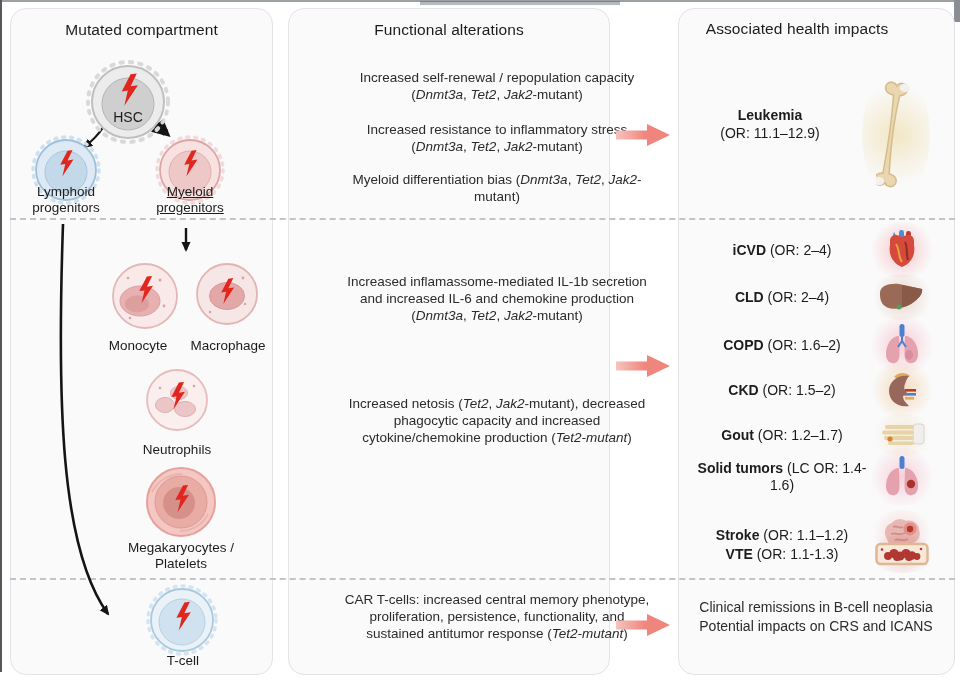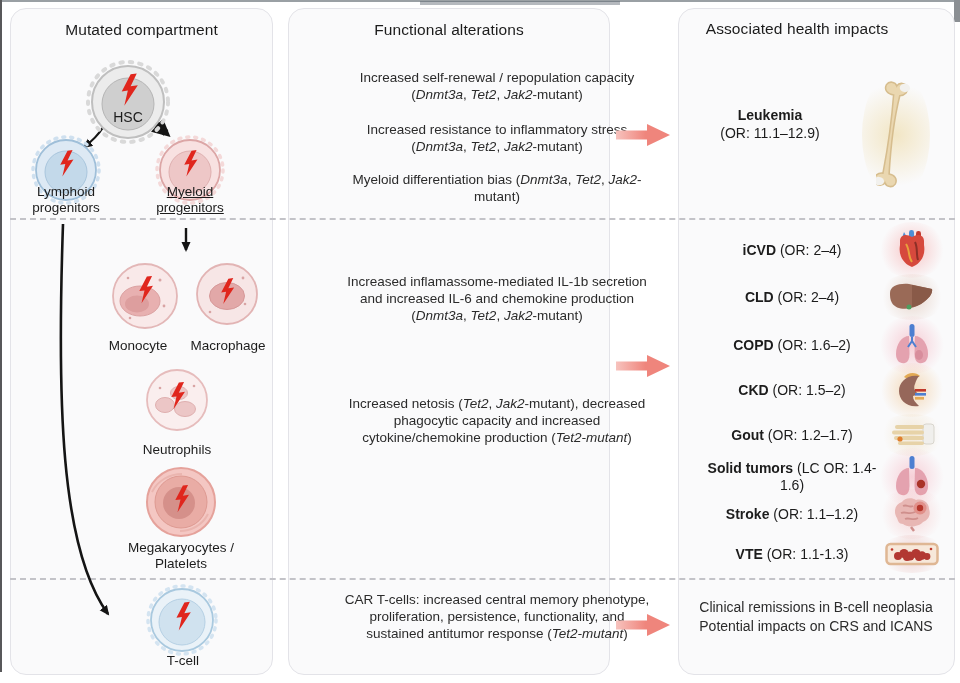--- a/index.html
+++ b/index.html
@@ -5,21 +5,21 @@
   html,body{margin:0;padding:0;background:#fff;}
   .stage{position:relative;width:960px;height:683px;background:#ffffff;overflow:hidden;
          font-family:"Liberation Sans",sans-serif;color:#1c1c1c;}
   .panel{position:absolute;background:#fafafb;border:1.5px solid #e3e3e8;border-radius:16px;box-sizing:border-box;}
   .dashline{position:absolute;left:10px;width:945px;height:0;border-top:2px dashed #c3c3c8;}
   .ptitle{position:absolute;font-weight:normal;font-size:15.5px;text-align:center;letter-spacing:.1px;}
   .cell-label{position:absolute;font-size:13.5px;line-height:16px;text-align:center;}
   .para{position:absolute;font-size:13.5px;line-height:17px;text-align:center;color:#2b2b2b;margin-left:48px;}
   .leftgfx{position:absolute;left:0;top:0;}
   .flow-arrow{position:absolute;width:56px;height:26px;}
-  .hrow{position:absolute;left:690px;width:240px;display:flex;align-items:center;margin-left:10px;}
+  .hrow{position:absolute;left:690px;width:240px;display:flex;align-items:center;}
   .hlabel{flex:1;text-align:center;font-size:14px;line-height:17px;}
   .hlabel b{font-weight:bold;}
   .icon-wrap{width:56px;flex:none;display:flex;justify-content:center;align-items:center;position:relative;}
   .icon-glow{position:absolute;inset:-7px;border-radius:50%;background:radial-gradient(circle,var(--g) 0%,rgba(255,255,255,0) 70%);}
   .icon-wrap svg{position:relative;}
   .leuk-label{position:absolute;left:690px;top:106px;width:160px;text-align:center;font-size:14px;line-height:18px;}
   .leuk-label b{font-weight:bold;}
   .bone-wrap{position:absolute;left:869px;top:78px;width:54px;height:114px;display:flex;align-items:center;justify-content:center;}
   .carT{position:absolute;left:684px;top:598px;width:264px;text-align:center;font-size:14px;line-height:18.5px;color:#2b2b2b;}
   .edge{position:absolute;}
@@ -270,21 +270,21 @@
       <div class="icon-glow" style="--g:rgba(240,130,150,.35);"></div>
       <svg width="40" height="44" viewBox="0 0 40 44">
         <rect x="17.5" y="1" width="5" height="13" rx="2.5" fill="#4d7fd1"></rect>
         <path d="M17,13 C10,13 4,21 4,31 C4,38 8,41 13,40 C16,39 17.5,36 17.5,31 Z" fill="#e4a2af"></path>
         <path d="M23,13 C30,13 36,21 36,31 C36,38 32,41 27,40 C24,39 22.5,36 22.5,31 Z" fill="#e4a2af"></path>
         <circle cx="29" cy="29" r="4.2" fill="#a93328"></circle>
       </svg>
     </div>
   </div>
 
-  <div class="hrow" style="top:495px;height:38px;">
+  <div class="hrow" style="top:516px;height:38px;">
     <div class="hlabel"><b>Stroke</b><span> (OR: 1.1–1.2)</span></div>
     <div class="icon-wrap">
       <div class="icon-glow" style="--g:rgba(240,140,140,.32);"></div>
       <svg width="42" height="36" viewBox="0 0 42 36">
         <path d="M6,22 C2,16 4,8 11,6 C13,2 21,1 25,4 C32,2 38,7 38,13 C40,18 38,24 32,26 C28,31 16,32 12,28 C8,28 7,25 6,22 Z" fill="#e8b7b4"></path>
         <path d="M12,10 C16,8 18,12 22,10 M10,17 C15,15 18,19 24,16 M14,23 C18,21 22,25 27,22" stroke="#cf8f8c" stroke-width="1.8" fill="none"></path>
         <circle cx="29" cy="12" r="6.5" fill="#d96a60" opacity=".5"></circle>
         <circle cx="29" cy="12" r="3.2" fill="#b5372c"></circle>
         <path d="M20,31 L23,35" stroke="#cf8f8c" stroke-width="2.5"></path>
       </svg>

